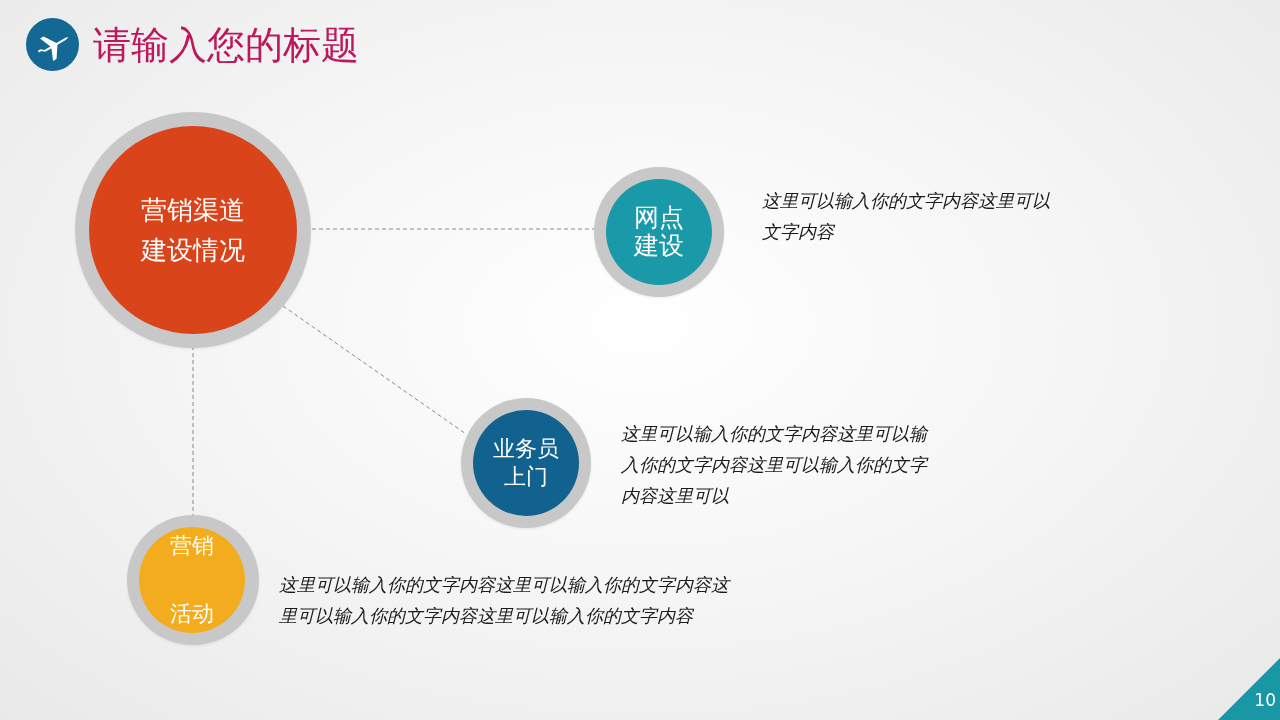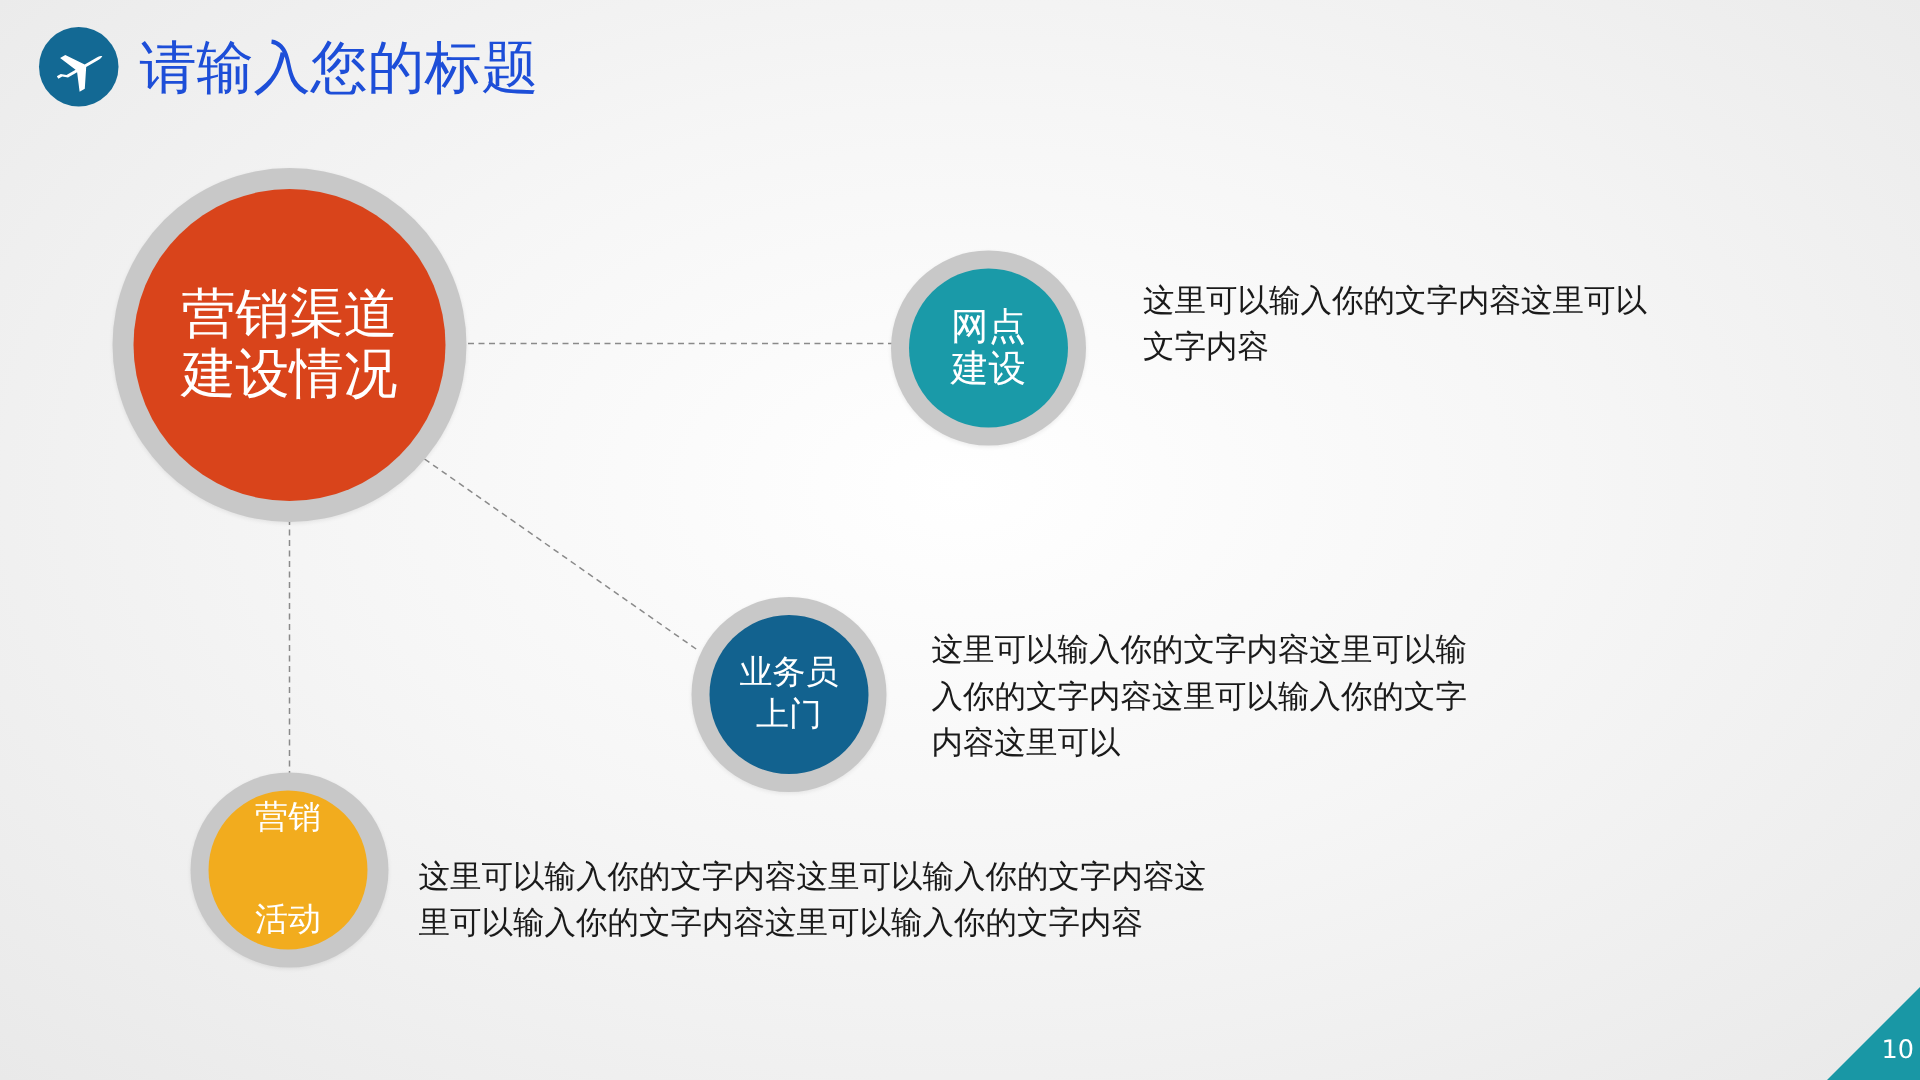--- a/index.html
+++ b/index.html
@@ -7,35 +7,35 @@
     width: 1280px; height: 720px; overflow: hidden; position: relative;
     background: radial-gradient(ellipse at 50% 45%, #ffffff 0%, #f6f6f6 45%, #e9e9e9 100%);
     font-family: "DejaVu Sans", "Liberation Sans", sans-serif;
   }
   .abs { position: absolute; }
   .title-icon {
     left: 26px; top: 18px; width: 53px; height: 53px; border-radius: 50%;
     background: #136994; display: flex; align-items: center; justify-content: center;
   }
   .title-text {
-    left: 93px; top: 18px; font-size: 38px; line-height: 54px; color: #1d4ed8;
+    left: 93px; top: 18px; font-size: 38px; line-height: 54px; color: #be185d;
     letter-spacing: 0px; white-space: nowrap;
   }
   .connector { position: absolute; }
   .ring {
     position: absolute; border-radius: 50%; background: #c8c8c8;
     box-shadow: 0 1px 3px rgba(0,0,0,0.08);
   }
   .circle {
     position: absolute; border-radius: 50%; display: flex; align-items: center;
     justify-content: center; text-align: center; color: #ffffff; flex-direction: column;
   }
   .circle span { display: block; white-space: nowrap; }
   .desc {
-    position: absolute; color: #1a1a1a; font-size: 21px; line-height: 31px;
+    position: absolute; color: #1a1a1a; font-size: 18px; line-height: 31px; font-style: italic;
   }
   .desc span { display: block; white-space: nowrap; }
   .page-corner {
     right: 0; bottom: 0; width: 62px; height: 62px;
     background: #1997a5; clip-path: polygon(100% 0, 100% 100%, 0 100%);
   }
   .page-num {
     right: 4px; bottom: 10px; color: #ffffff; font-size: 17px; line-height: 20px;
   }
 </style>
@@ -49,21 +49,21 @@
 </div>
 <div class="abs title-text">请输入您的标题</div>
 
 <svg class="connector" width="1280" height="720" style="left:0;top:0;">
   <line x1="312" y1="229" x2="596" y2="229" stroke="#8a8a8a" stroke-width="1" stroke-dasharray="4,3"></line>
   <line x1="283" y1="306" x2="466" y2="434" stroke="#8a8a8a" stroke-width="1" stroke-dasharray="4,3"></line>
   <line x1="193" y1="346" x2="193" y2="518" stroke="#8a8a8a" stroke-width="1" stroke-dasharray="4,3"></line>
 </svg>
 
 <div class="ring" style="left:75px;top:112px;width:236px;height:236px;"></div>
-<div class="circle" style="left:89px;top:126px;width:208px;height:208px;background:#d9441b;font-size:36px;line-height:40px;">
+<div class="circle" style="left:89px;top:126px;width:208px;height:208px;background:#d9441b;font-size:26px;line-height:40px;">
   <span>营销渠道</span>
   <span>建设情况</span>
 </div>
 
 <div class="ring" style="left:594px;top:167px;width:130px;height:130px;"></div>
 <div class="circle" style="left:606px;top:179px;width:106px;height:106px;background:#1a9aa8;font-size:25px;line-height:28px;">
   <span>网点</span>
   <span>建设</span>
 </div>
 <div class="desc" style="left:762px;top:185px;">

